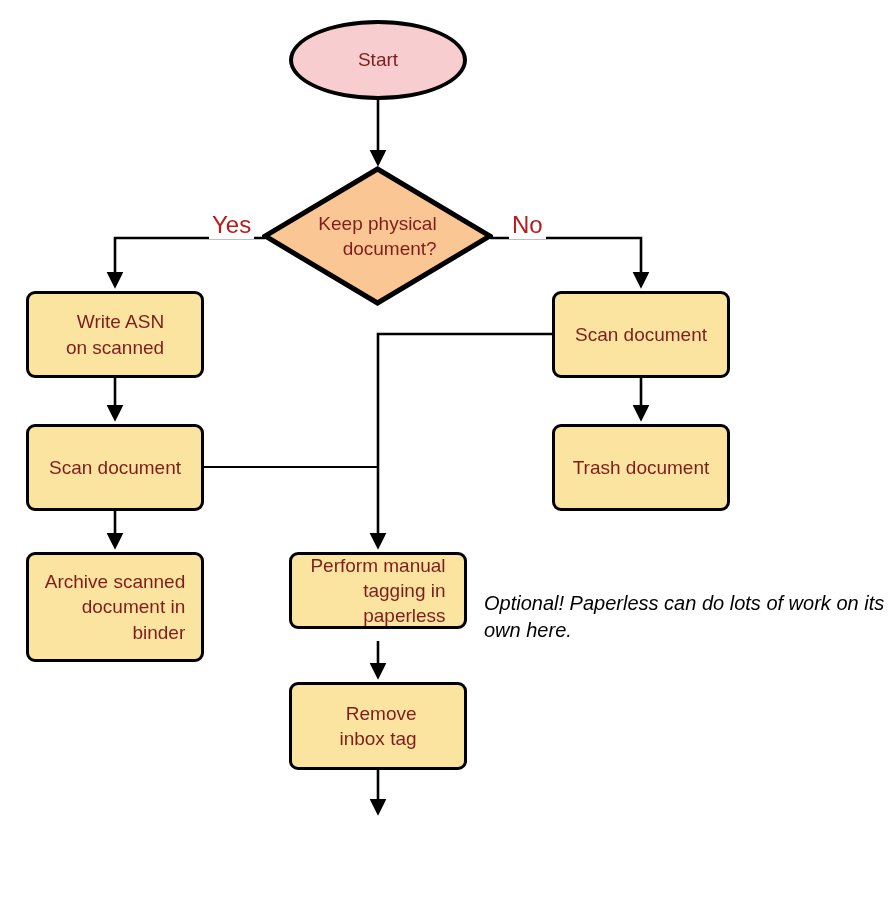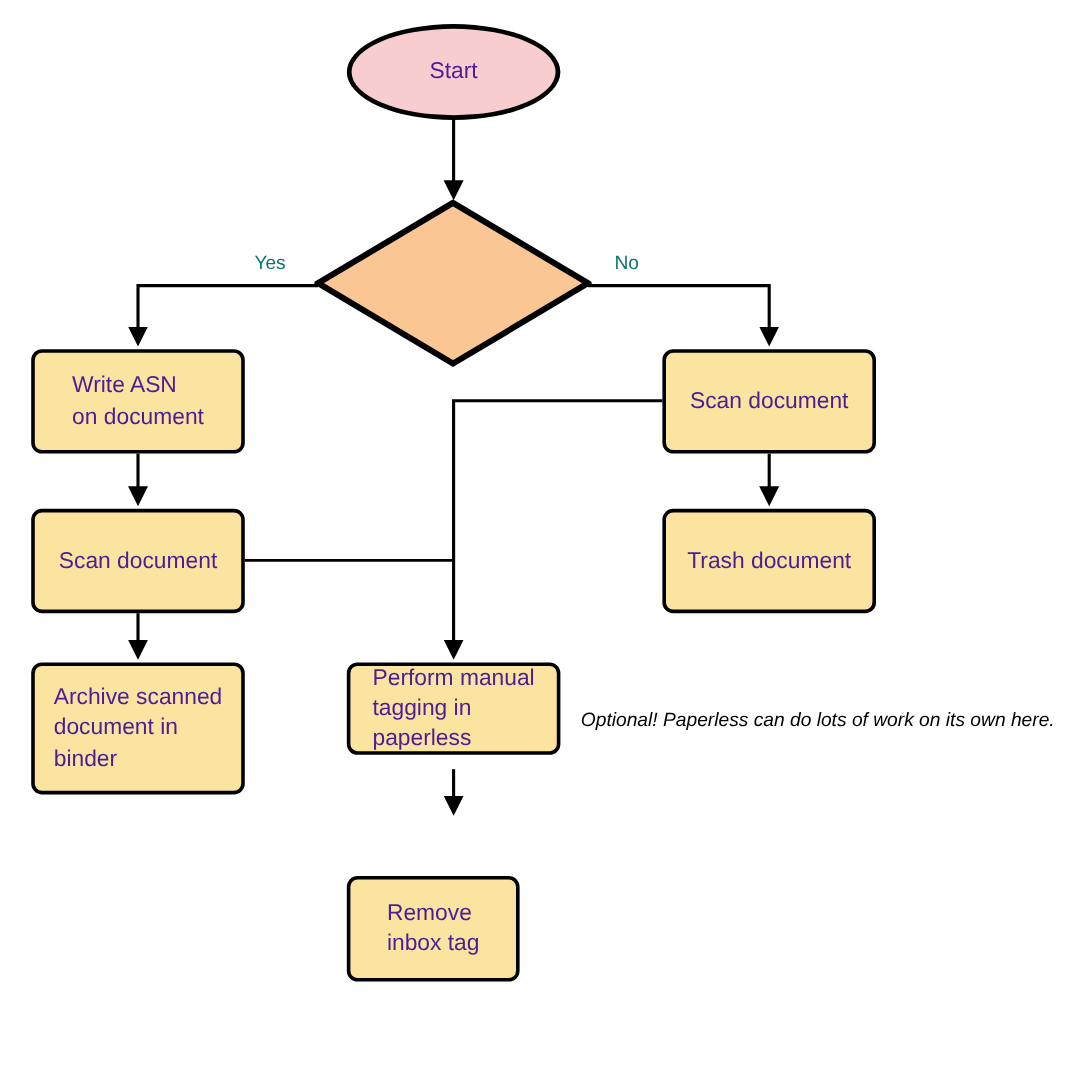--- a/index.html
+++ b/index.html
@@ -27,22 +27,22 @@
     top: 0;
     width: 888px;
     height: 907px;
   }
   .node {
     position: absolute;
     box-sizing: border-box;
     display: flex;
     align-items: center;
     justify-content: center;
-    text-align: left;
-    color: #4c1d95;
+    text-align: right;
+    color: #7f1d1d;
     font-size: 19px;
     line-height: 1.33;
     white-space: pre-line;
     z-index: 2;
   }
   .node-process {
     border: 3px solid #000000;
     border-radius: 9px;
     background: #fbe3a0;
   }
@@ -62,30 +62,30 @@
   .decision-shape {
     position: absolute;
     left: 0;
     top: 0;
     width: 100%;
     height: 100%;
     z-index: 1;
   }
   .edge-label {
     position: absolute;
-    font-size: 16px;
-    color: #0f766e;
+    font-size: 24px;
+    color: #b91c1c;
     background: #ffffff;
     padding: 0 3px;
     z-index: 3;
     white-space: nowrap;
   }
   .note {
     position: absolute;
-    font-size: 16px;
+    font-size: 20px;
     font-style: italic;
     line-height: 1.35;
     color: #000000;
     z-index: 3;
   }
 </style>
 </head>
 <body>
 
 <div id="flow-root">
@@ -119,28 +119,30 @@
   </svg>
 
   <div class="node node-terminator" style="left:289px; top:20px; width:178px; height:80px;">
     <span>Start</span>
   </div>
 
   <div class="node node-decision" style="left:262px; top:166px; width:231px; height:140px;">
     <svg class="decision-shape" viewBox="0 0 231 140" preserveAspectRatio="none" aria-hidden="true">
       <polygon points="115.5,3 228,70 115.5,137 3,70" fill="#fac794" stroke="#000000" stroke-width="5" stroke-linejoin="miter"></polygon>
     </svg>
+    <span class="decision-label">Keep physical
+document?</span>
   </div>
 
   <div class="edge-label" style="left:209px; top:211px;">Yes</div>
   <div class="edge-label" style="left:509px; top:211px;">No</div>
 
   <div class="node node-process" style="left:26px; top:291px; width:178px; height:87px;">
     <span>Write ASN
-on document</span>
+on scanned</span>
   </div>
 
   <div class="node node-process" style="left:26px; top:424px; width:178px; height:87px;">
     <span>Scan document</span>
   </div>
 
   <div class="node node-process" style="left:26px; top:552px; width:178px; height:110px;">
     <span>Archive scanned
 document in
 binder</span>
@@ -153,21 +155,21 @@
   <div class="node node-process" style="left:552px; top:424px; width:178px; height:87px;">
     <span>Trash document</span>
   </div>
 
   <div class="node node-process" style="left:289px; top:552px; width:178px; height:77px;">
     <span>Perform manual
 tagging in
 paperless</span>
   </div>
 
-  <div class="node node-process" style="left:289px; top:682px; width:144px; height:88px;margin-top:48px;">
+  <div class="node node-process" style="left:289px; top:682px; width:178px; height:88px;">
     <span>Remove
 inbox tag</span>
   </div>
 
 
   <div class="note" style="left:484px; top:590px; width:404px;">Optional! Paperless can do lots of work on its own here.</div>
 
 </div>
 
 </body></html>

